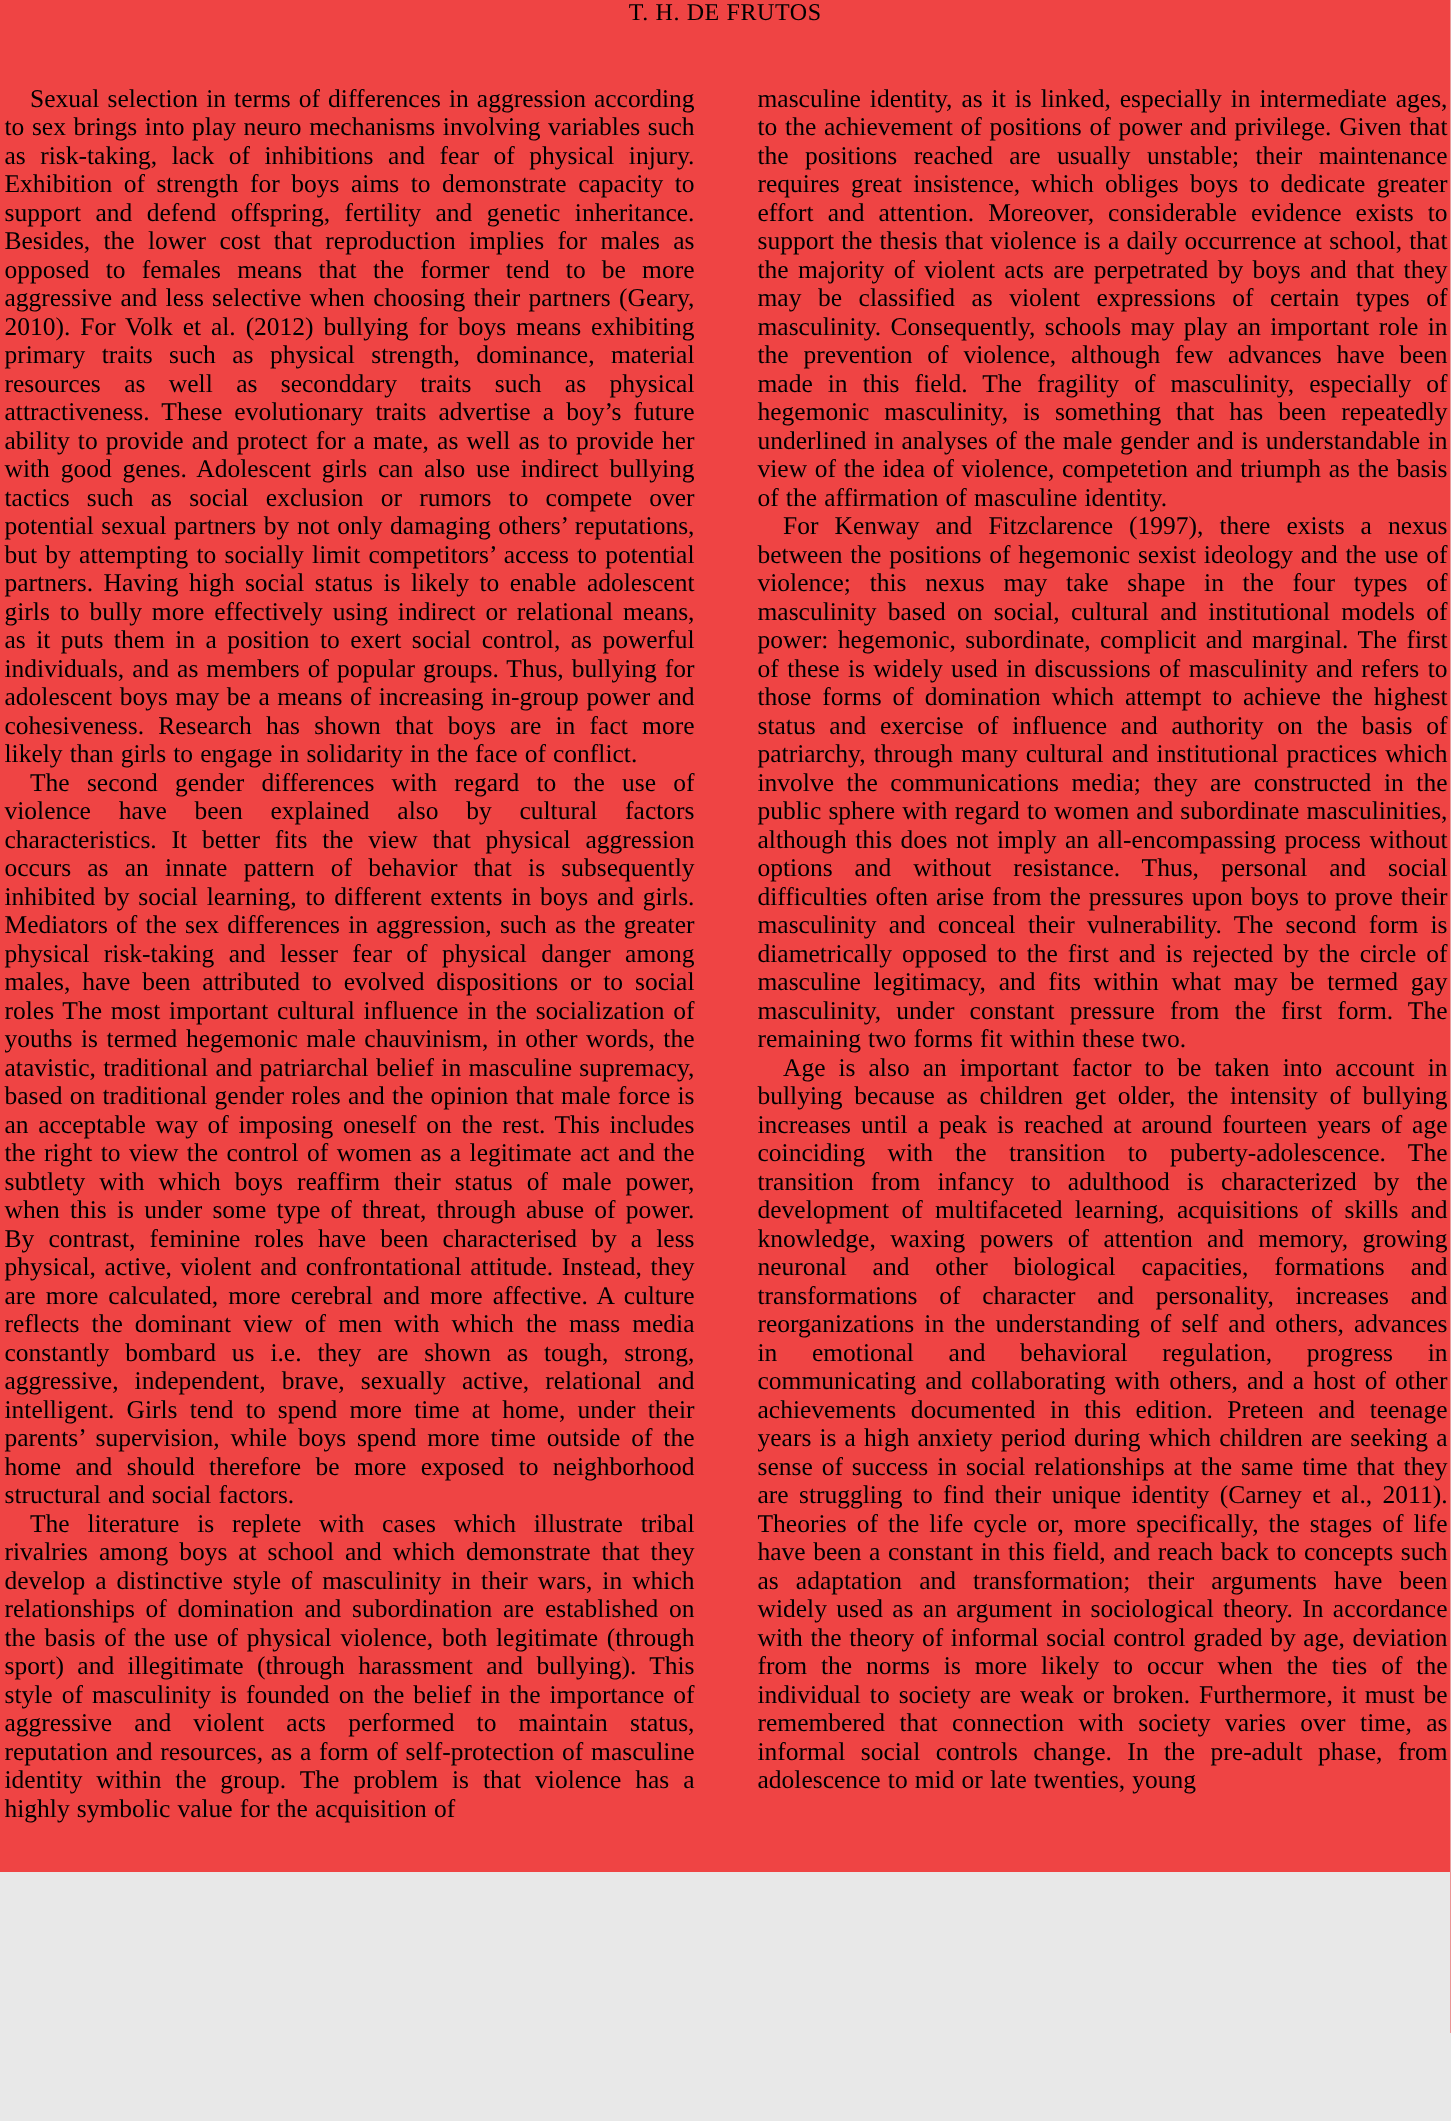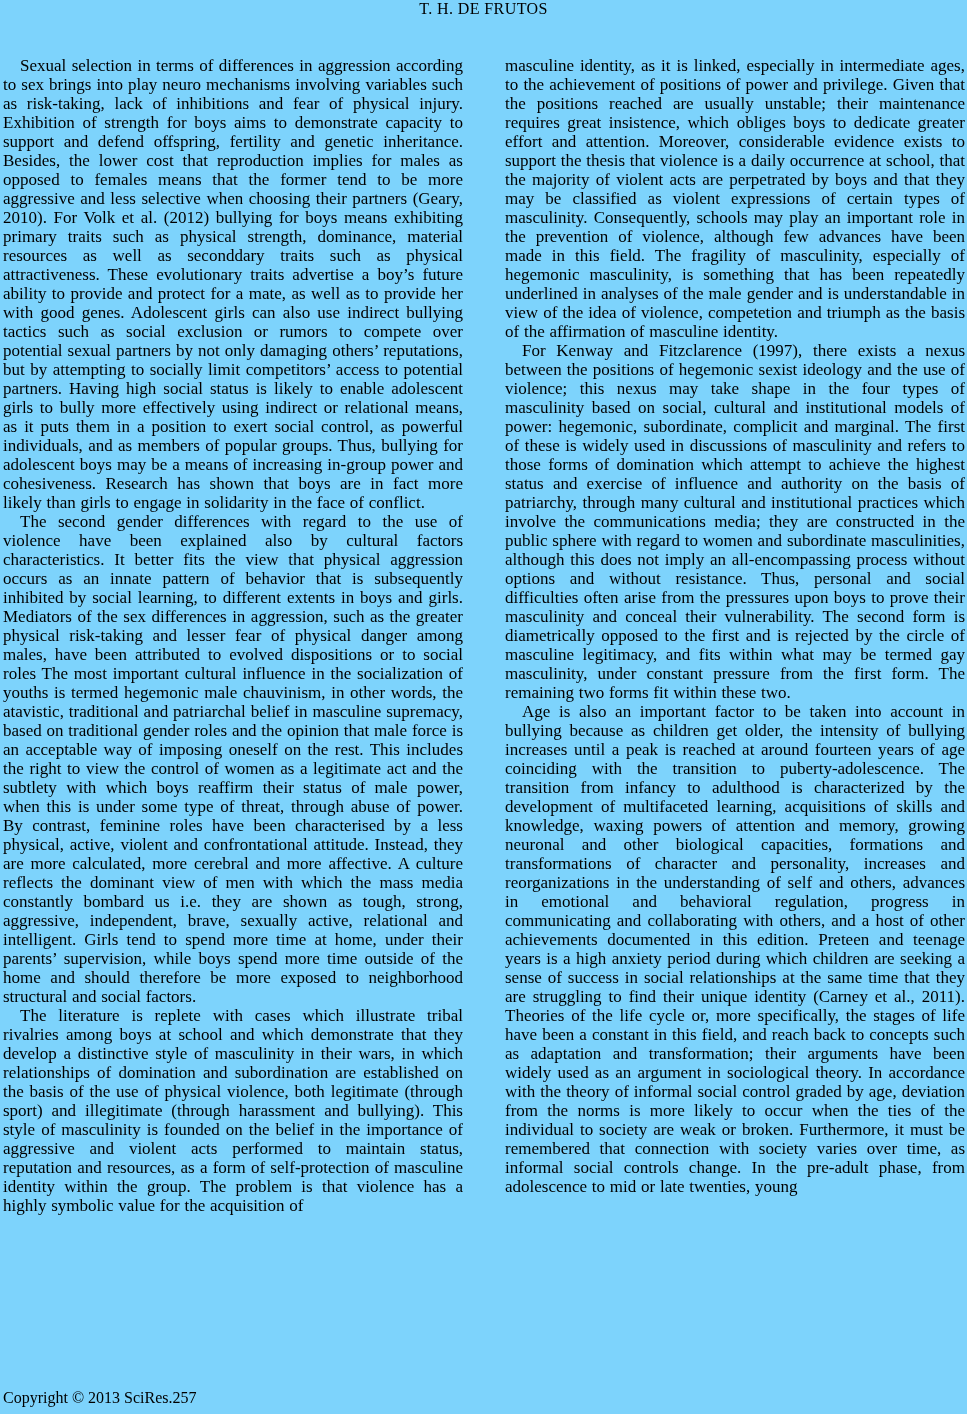--- a/index.html
+++ b/index.html
@@ -1,21 +1,21 @@
 <!DOCTYPE html>
 <html><head>
 <meta charset="utf-8">
 <style>
   html, body { margin: 0; padding: 0; background: #e8e8e8; }
   .page {
     position: relative;
     width: 967px;
-    height: 1414px;
+    height: 1248px;
     margin: 0 auto;
-    background: #7dd3fc;
+    background: #ef4444;
     color: #000000;
     font-family: "Liberation Serif", "DejaVu Serif", serif;
     overflow: hidden;
   }
   .running-header {
     position: absolute;
     top: 0px;
     left: 0;
     right: 0;
     text-align: center;

